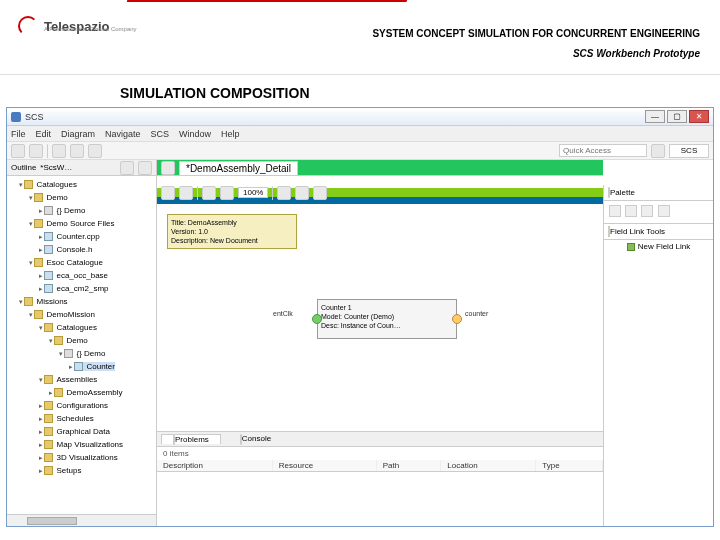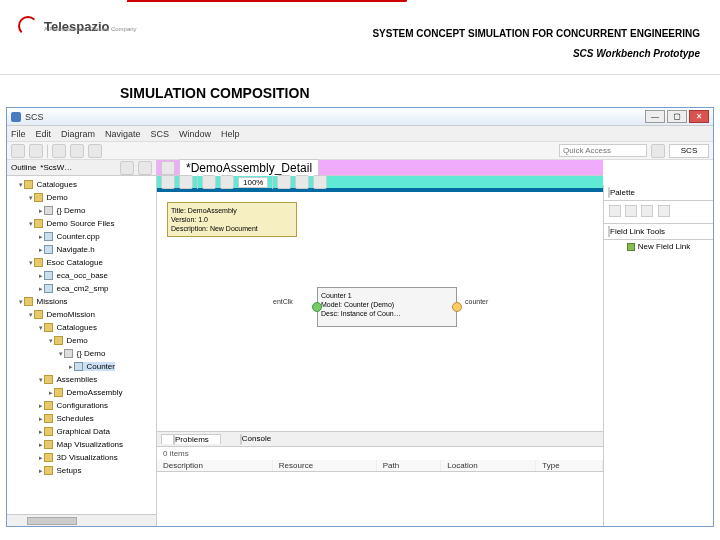--- a/index.html
+++ b/index.html
@@ -35,23 +35,23 @@
   .tree li { line-height: 13px; white-space: nowrap; cursor: pointer; }
   .tree li::before { content: "▸ "; color: #666; font-size: 7px; }
   .tree li.exp::before { content: "▾ "; }
   .tree .ico { display: inline-block; width: 9px; height: 9px; background: #e6c96a; border: 1px solid #b89b3a; margin-right: 3px; vertical-align: middle; }
   .tree .ico.pkg { background: #ddd; border-color: #999; }
   .tree .ico.file { background: #cde; border-color: #79a; }
   .tree .sel { background: #cce0f5; }
   .scrollbar-h { height: 12px; background: #f0f0f0; border-top: 1px solid #ccc; position: relative; }
   .scrollbar-h .thumb { position: absolute; left: 20px; width: 50px; height: 8px; top: 2px; background: #ccc; border: 1px solid #aaa; }
   .center-panel { flex: 1; display: flex; flex-direction: column; min-width: 0; }
-  .editor-tabs { height: 16px; background: #f0abfc; border-bottom: 1px solid #ccc; display: flex; align-items: center; padding: 0 4px; font-size: 12px; gap: 4px; }
+  .editor-tabs { height: 16px; background: #22c55e; border-bottom: 1px solid #ccc; display: flex; align-items: center; padding: 0 4px; font-size: 10px; gap: 4px; }
   .editor-tab { background: #fff; border: 1px solid #ccc; border-bottom: none; padding: 1px 6px; cursor: pointer; }
-  .editor-toolbar { height: 16px; background: #5eead4; border-bottom: 4px solid #0369a1; display: flex; align-items: center; padding: 0 4px; gap: 4px; font-size: 8px; }
+  .editor-toolbar { height: 16px; background: #84cc16; border-bottom: 7px solid #0369a1; display: flex; align-items: center; padding: 0 4px; gap: 4px; font-size: 8px; margin-top: 12px; }
   .zoom { border: 1px solid #ccc; padding: 0 4px; background: #fff; }
   .canvas { flex: 1; background: #fff; position: relative; overflow: hidden; }
   .doc-box { position: absolute; left: 10px; top: 10px; width: 130px; border: 1px solid #b0a040; background: #f6efc2; padding: 3px; font-size: 7px; line-height: 9px; }
   .model-box { position: absolute; left: 160px; top: 95px; width: 140px; height: 40px; border: 1px solid #999; background: #f5f5f5; padding: 3px; font-size: 7px; line-height: 9px; }
   .port-l { position: absolute; left: -6px; top: 14px; width: 10px; height: 10px; background: #7c6; border: 1px solid #494; border-radius: 50%; }
   .port-r { position: absolute; right: -6px; top: 14px; width: 10px; height: 10px; background: #fc6; border: 1px solid #b84; border-radius: 50%; }
   .lbl-l { position: absolute; left: 116px; top: 106px; font-size: 7px; color: #333; }
   .lbl-r { position: absolute; left: 308px; top: 106px; font-size: 7px; color: #333; }
   .bottom-panel { height: 95px; border-top: 1px solid #ccc; display: flex; flex-direction: column; }
   .btab { display: flex; height: 15px; background: #f0f0f0; border-bottom: 1px solid #ccc; align-items: center; font-size: 8px; gap: 8px; padding: 0 4px; }
@@ -129,21 +129,21 @@
           <li class="exp"><span class="ico"></span><span>Catalogues</span>
             <ul>
               <li class="exp"><span class="ico"></span><span>Demo</span>
                 <ul>
                     <li><span class="ico pkg"></span><span>{} Demo</span></li>
                   </ul>
               </li>
               <li class="exp"><span class="ico"></span><span>Demo Source Files</span>
                 <ul>
                   <li><span class="ico file"></span><span>Counter.cpp</span></li>
-                  <li><span class="ico file"></span><span>Navigate.h</span></li>
+                  <li><span class="ico file"></span><span>Console.h</span></li>
                 </ul>
               </li>
               <li class="exp"><span class="ico"></span><span>Esoc Catalogue</span>
                 <ul>
                   <li><span class="ico file"></span><span>eca_occ_base</span></li>
                   <li><span class="ico file"></span><span>eca_cm2_smp</span></li>
                 </ul>
               </li>
             </ul>
           </li>

